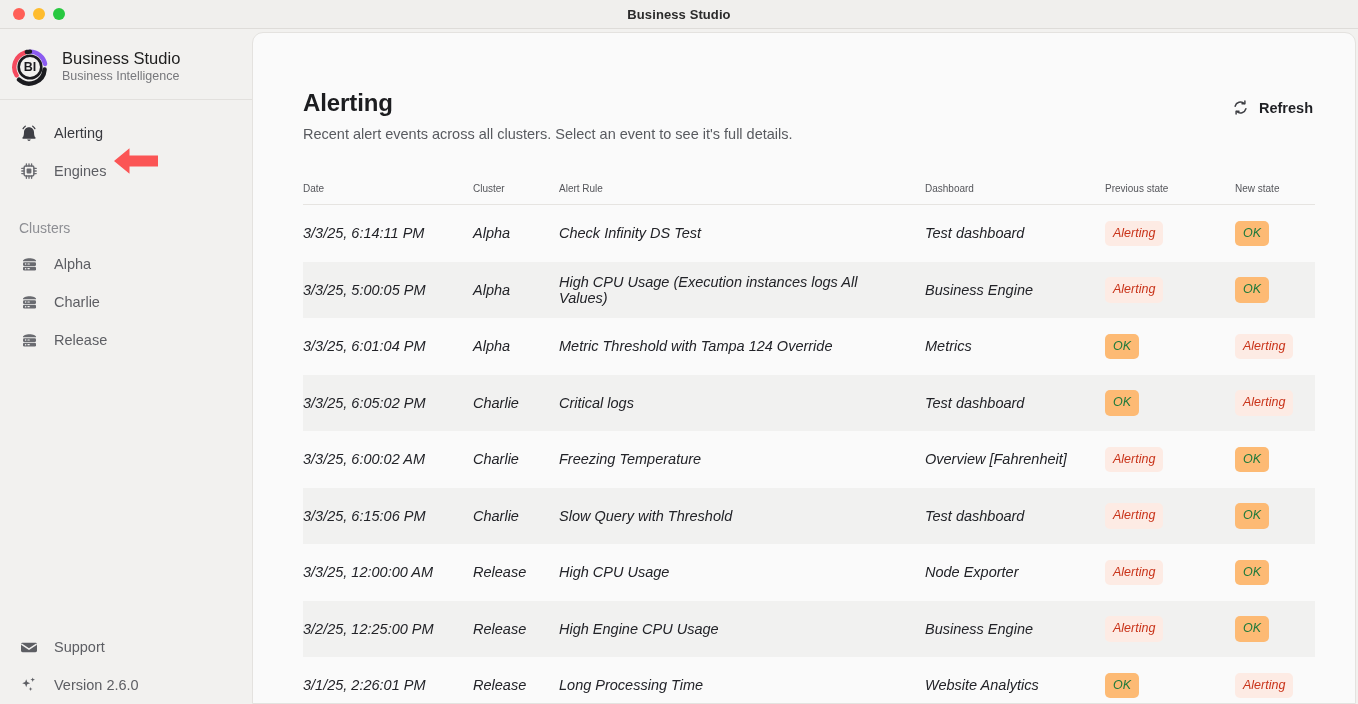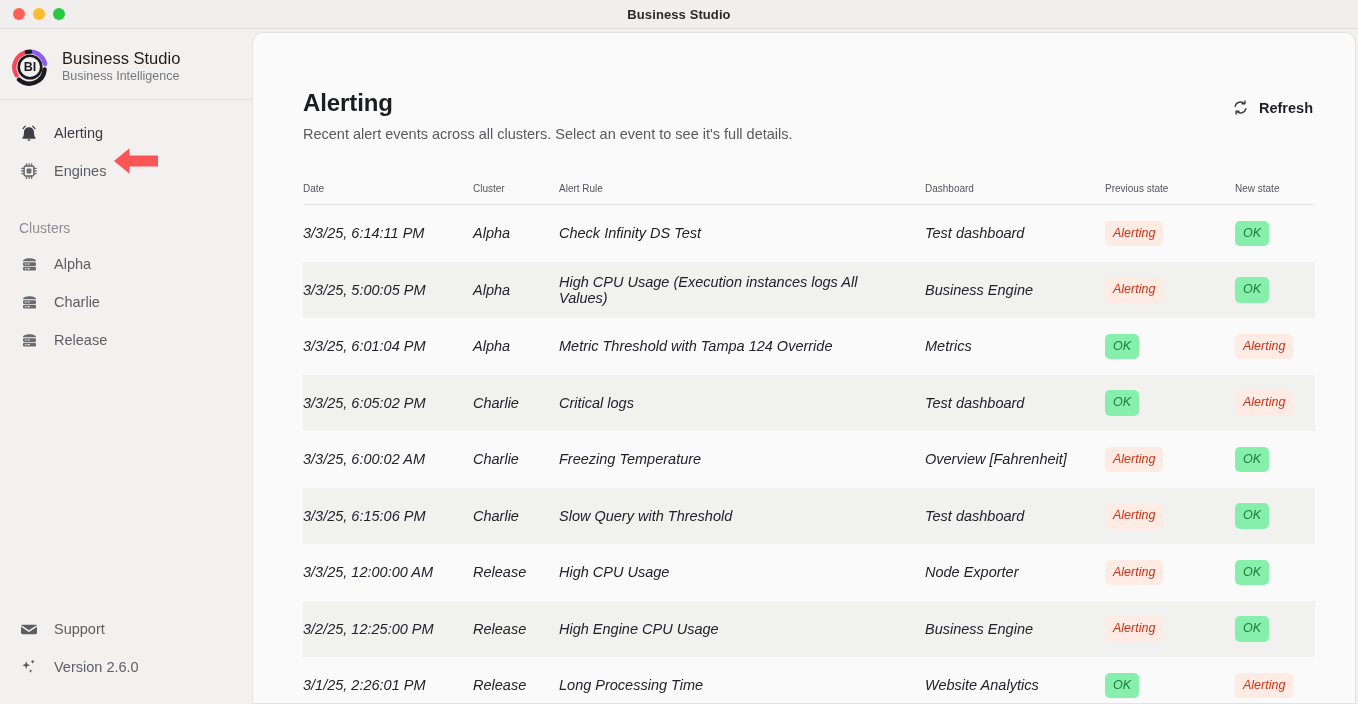--- a/index.html
+++ b/index.html
@@ -116,21 +116,21 @@
   .nav-item.muted .nav-ico { color: #6a6b70; }
 
   .section-label {
     font-size: 14px;
     color: #8d8e93;
     padding: 30px 0 9px 19px;
   }
 
   .sidebar-spacer { flex: 1 1 auto; }
 
-  .nav-bottom { padding-bottom: 18px; }
+  .nav-bottom { }
   .nav-bottom .nav-item { height: 38px; }
 
   
   .annot-arrow {
     position: absolute;
     left: 114px;
     top: 116px;
     width: 44px;
     height: 32px;
     pointer-events: none;
@@ -221,21 +221,21 @@
 
   .badge {
     display: inline-block;
     font-size: 12.5px;
     line-height: 1;
     padding: 6px 8px 7px;
     border-radius: 5px;
     white-space: nowrap;
   }
   .badge-alerting { background: #fdebe4; color: #c9341a; }
-  .badge-ok       { background: #86efac; color: #1e7a3c; }
+  .badge-ok       { background: #fdba74; color: #1e7a3c; }
 </style>
 </head>
 <body>
 
 <div class="titlebar">
   <div class="traffic-lights">
     <span class="tl tl-close"></span>
     <span class="tl tl-min"></span>
     <span class="tl tl-max"></span>
   </div>

